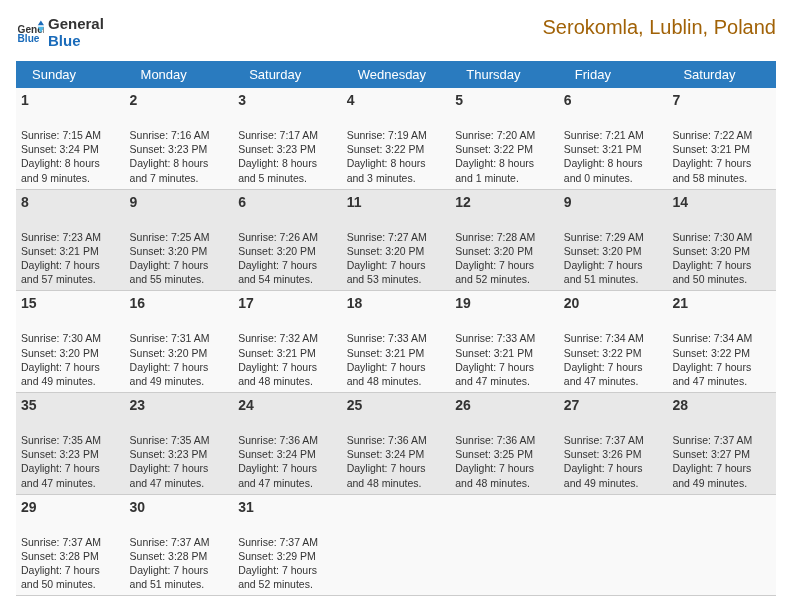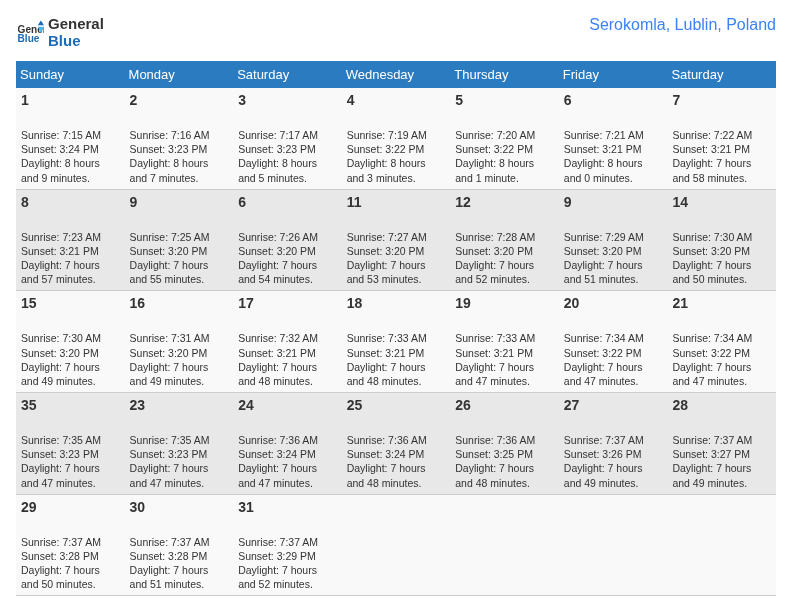--- a/index.html
+++ b/index.html
@@ -28,32 +28,32 @@
     .title-section {
       text-align: right;
     }
     .month-title {
       font-size: 36px;
       font-weight: normal;
       color: #333;
       line-height: 1.1;
     }
     .location-title {
-      font-size: 16px;
-      color: #3b82f6;
+      font-size: 20px;
+      color: #a16207;
     }
     table {
       width: 100%;
       border-collapse: collapse;
       font-size: 11px;
     }
     thead th {
       background: #2a7bbf;
       color: white;
-      padding: 6px 4px;
+      padding: 6px 16px;
       text-align: left;
       font-size: 13px;
       font-weight: normal;
     }
     tbody tr {
       border-bottom: 1px solid #ccc;
     }
     tbody tr:nth-child(odd) {
       background: #f9f9f9;
     }

